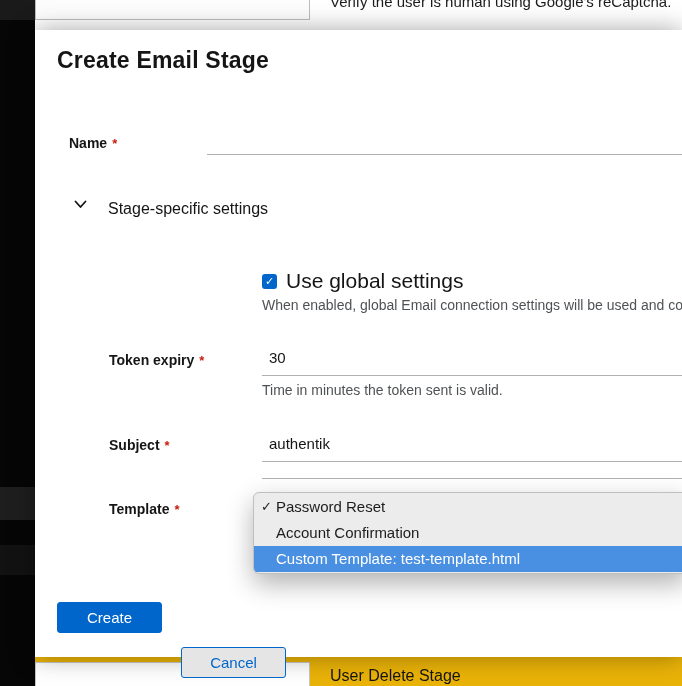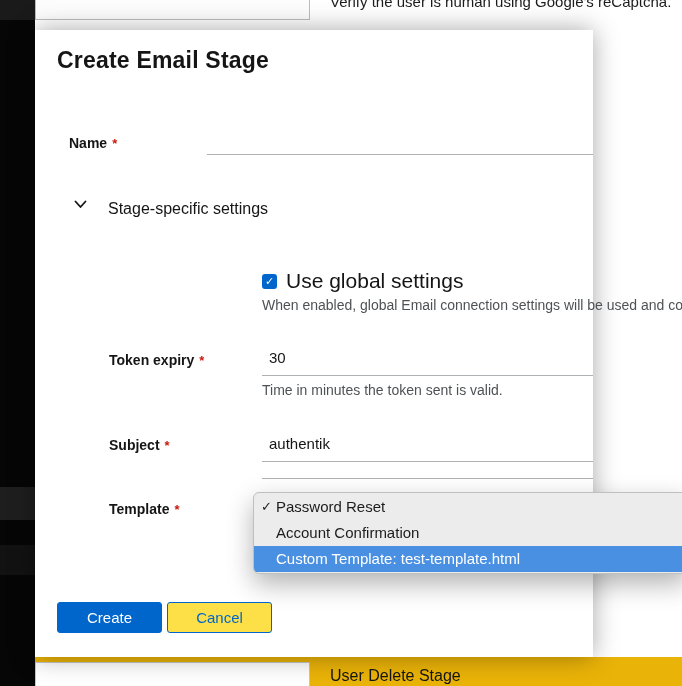--- a/index.html
+++ b/index.html
@@ -25,21 +25,21 @@
   .sidebar .seg3{position:absolute;left:0;top:545px;width:35px;height:30px;background:#121212;}
   
   .bg-top{position:absolute;left:35px;top:0;right:0;height:18px;background:#fff;}
   .bg-top .bg-card{position:absolute;left:0;top:-8px;width:275px;height:28px;border:1px solid #bdbdbd;background:#fdfdfd;}
   .bg-top .bg-text{position:absolute;left:295px;top:-7px;font-size:15px;color:#1d1d1d;white-space:nowrap;}
   .bg-bottom{position:absolute;left:35px;top:657px;right:0;height:29px;background:#eab308;}
   .bg-bottom .bg-card{position:absolute;left:0;top:5px;width:275px;height:40px;border:1px solid #c6c6c6;background:#fff;}
   .bg-bottom .bg-text{position:absolute;left:295px;top:10px;font-size:16px;color:#151515;white-space:nowrap;}
   
   .modal{
-    position:absolute;left:35px;top:30px;width:558px;height:627px;
+    position:absolute;left:35px;top:30px;width:647px;height:627px;
     background:#ffffff;box-shadow:0 0 24px rgba(0,0,0,0.35);
   }
   .modal-title{
     position:absolute;left:22px;top:17px;
     font-size:23px;font-weight:700;color:var(--text);letter-spacing:0.2px;
   }
   .field-label{font-size:14px;font-weight:700;color:var(--text);white-space:nowrap;}
   .req{color:var(--required);font-size:13px;margin-left:5px;font-weight:700;}
   
   .name-label{position:absolute;left:34px;top:105px;}
@@ -85,21 +85,21 @@
   }
   .opt .check{position:absolute;left:7px;top:0;font-size:13px;}
   .opt.highlight{background:var(--highlight);color:#ffffff;}
   
   .btn{
     position:absolute;top:572px;height:31px;width:105px;
     font-family:"Liberation Sans", sans-serif;font-size:15px;
     border-radius:3px;cursor:pointer;text-align:center;
   }
   .btn-create{left:22px;background:var(--primary);color:#fff;border:1px solid var(--primary);}
-  .btn-cancel{left:132px;background:#fde047;color:var(--primary);border:1px solid var(--primary);}
+  .btn-cancel{left:146px;background:#e5e5e5;color:var(--primary);border:1px solid var(--primary);margin-top:45px;}
 </style>
 </head>
 <body>
 
 <div class="sidebar">
   <div class="seg1"></div>
   <div class="seg2"></div>
   <div class="seg3"></div>
 </div>
 

